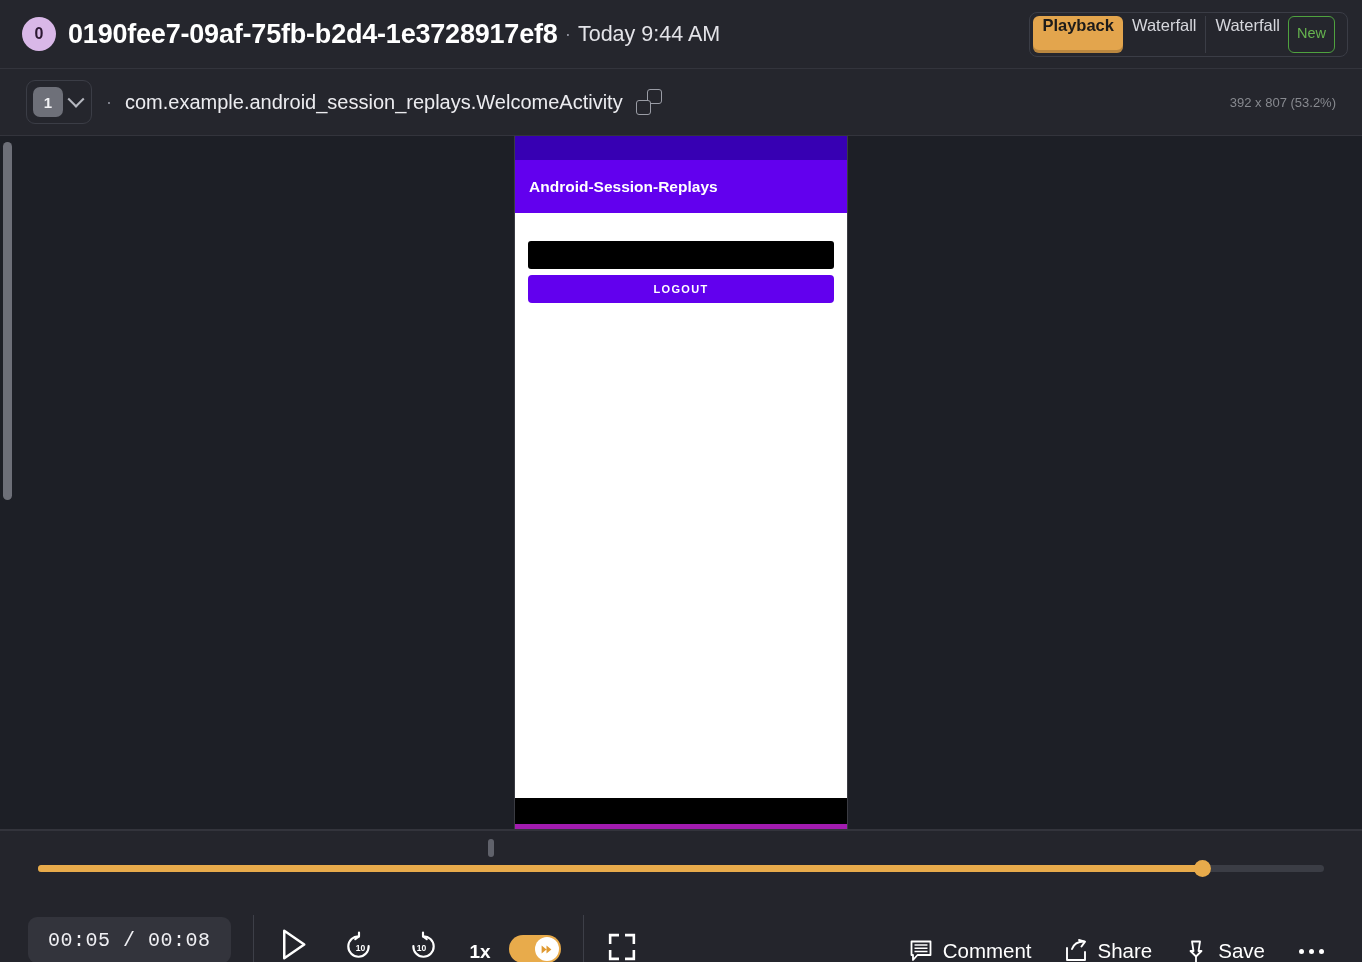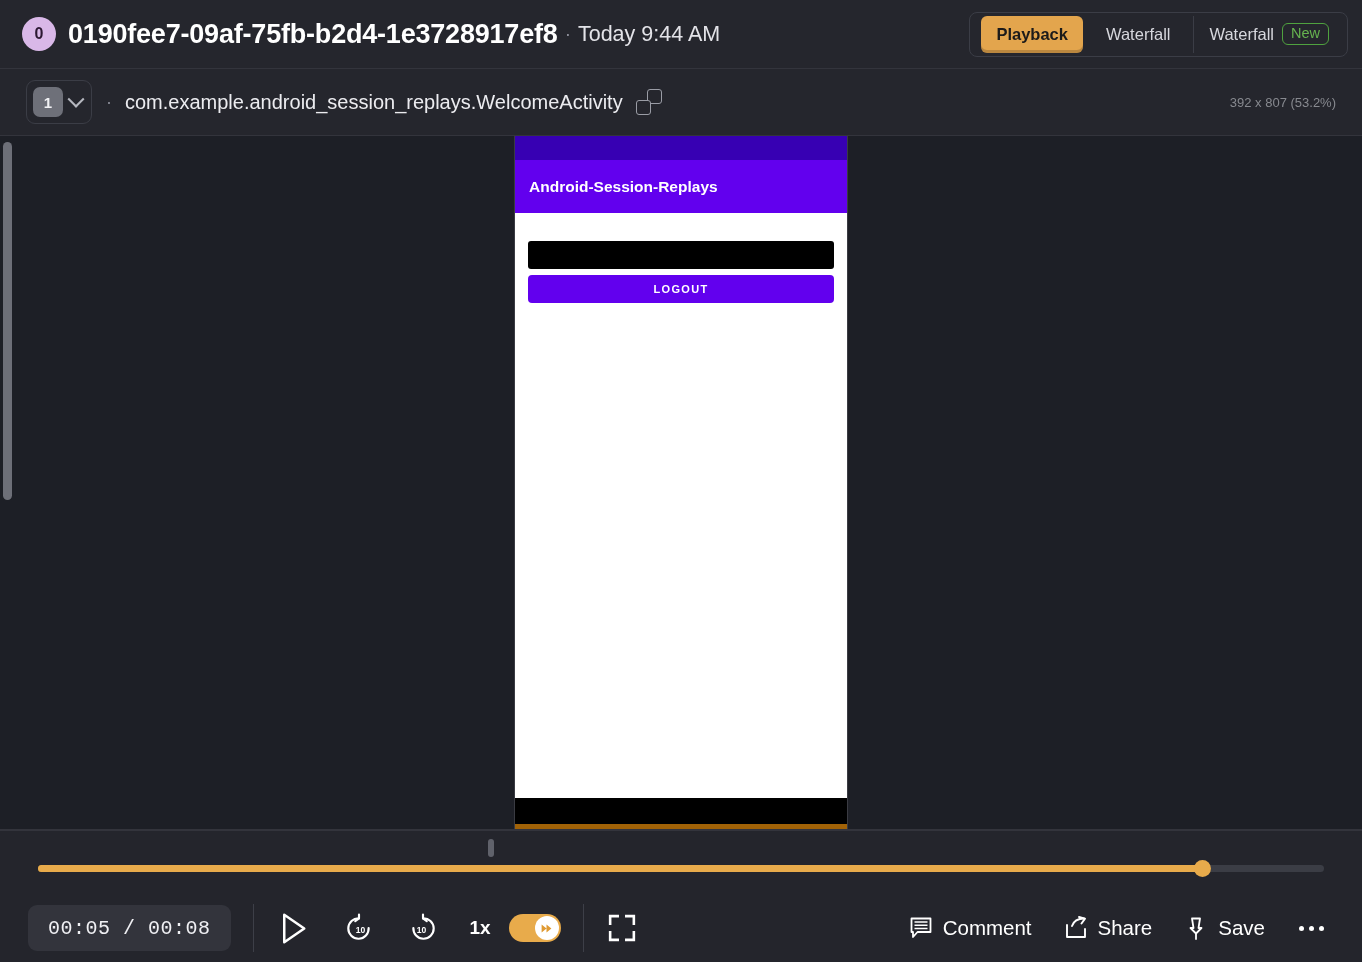--- a/index.html
+++ b/index.html
@@ -59,31 +59,30 @@
   .tabgroup {
     display: flex; align-items: stretch;
     border: 1px solid #3b3d46;
     border-radius: 8px;
     background: #25262d;
     height: 45px;
     padding: 3px;
     overflow: hidden;
   }
   .tab {
-    display: flex; align-items: center; gap: 8px;
-    padding: 0 15px;
+    display: flex; gap: 8px;
+    padding: 0 9px;
     font-size: 16.5px;
     color: #d6d7dd;
     background: transparent;
     border: none;
     border-left: 1px solid #3b3d46;
     cursor: pointer;
     white-space: nowrap;
     font-family: "Liberation Sans", sans-serif;
-    margin-left: 8px;
   }
   .tab:first-child { border-left: none; }
   .tab.active {
     background: #e3a54d;
     color: #1c1b1a;
     font-weight: 700;
     border-radius: 6px;
     border-left: none;
     box-shadow: inset 0 -3px 0 rgba(0,0,0,0.18);
   }
@@ -176,21 +175,21 @@
     left: 3px; top: 6px;
     width: 9px; height: 358px;
     background: #6d6f78;
     border-radius: 5px;
     cursor: pointer;
   }
   .phone {
     position: absolute;
     left: 514px; top: 0px;
     width: 334px; height: 768px;
-    background: #a16207;
+    background: #a21caf;
     overflow: hidden;
     border-left: 1px solid #3a3b42;
     border-right: 1px solid #3a3b42;
   }
   .phone-statusbar {
     height: 24px;
     background: #3700b3;
   }
   .phone-appbar {
     height: 53px;
@@ -282,21 +281,21 @@
     margin-left: -8px;
     border-radius: 50%;
     background: #e8ab4b;
     cursor: grab;
   }
 
   .controls {
     position: absolute;
     left: 0; right: 0; top: 62px;
     height: 70px;
-    display: flex; align-items: center;
+    display: flex; align-items: flex-end;
     padding: 0 26px 0 28px;
   }
   .time-pill {
     background: #33343c;
     border-radius: 9px;
     height: 46px;
     display: flex; align-items: center;
     padding: 0 20px;
     color: #f0f0f4;
     font-family: "Liberation Mono", monospace;

